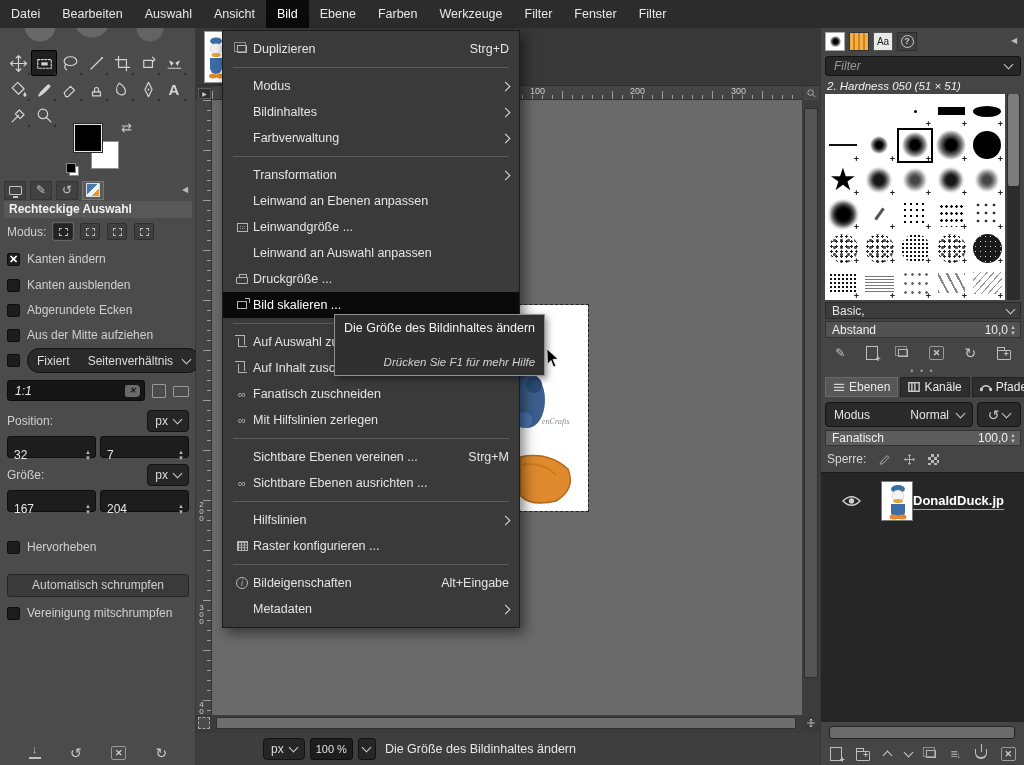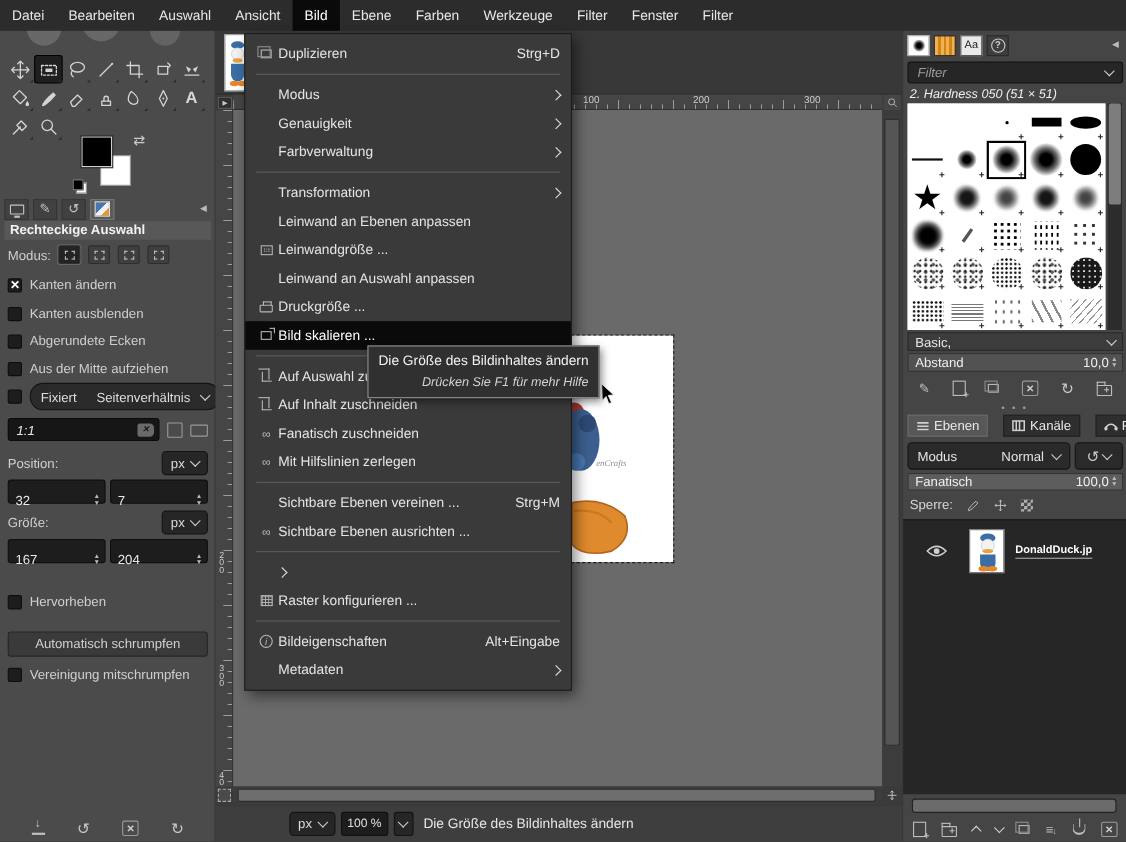--- a/index.html
+++ b/index.html
@@ -91,21 +91,21 @@
 .hruler .t10{position:absolute;left:0;right:0;bottom:0;height:4px;background:repeating-linear-gradient(to right,#9d9d9d 0 1px,transparent 1px 10px)}
 .hruler .t50{position:absolute;left:0;right:0;bottom:0;height:8px;background:repeating-linear-gradient(to right,#9d9d9d 0 1px,transparent 1px 50px)}
 .hnum{position:absolute;top:0;font-size:9px;color:#cdcdcd}
 .zoomfollow{position:absolute;right:1px;top:58px;width:16px;height:14px;display:flex;align-items:center;justify-content:center;background:#454545}
 .zoomfollow svg{width:11px;height:11px;stroke:#c9c9c9;fill:none;stroke-width:1.6}
 .vruler{position:absolute;left:0;top:72px;width:16px;bottom:50px;background:#454545;border-right:1px solid #333;overflow:hidden}
 .vruler .t10{position:absolute;top:0;bottom:0;right:0;width:4px;background:repeating-linear-gradient(to bottom,#9d9d9d 0 1px,transparent 1px 10px)}
 .vruler .t50{position:absolute;top:0;bottom:0;right:0;width:8px;background:repeating-linear-gradient(to bottom,#9d9d9d 0 1px,transparent 1px 50px)}
 .vnum{position:absolute;left:1px;writing-mode:vertical-rl;text-orientation:upright;font-size:8px;letter-spacing:-2px;color:#cdcdcd}
 .viewport{position:absolute;left:16px;top:72px;right:18px;bottom:50px;background:#6a6a6a;overflow:hidden}
-.cimage{position:absolute;left:308px;top:205px;width:92px;height:206px;background:#fff;outline:1px dashed #222}
+.cimage{position:absolute;left:308px;top:205px;width:68px;height:206px;background:#fff;outline:1px dashed #222}
 .cimage svg{position:absolute;left:0;top:0}
 .watermark{position:absolute;left:22px;top:112px;font-size:8px;color:#8a8f96;font-family:"Liberation Serif",serif;font-style:italic}
 .cursor-arrow{position:absolute;left:334px;top:248px;z-index:5}
 .vscroll{position:absolute;right:0;top:72px;width:18px;bottom:50px;background:#3c3c3c}
 .vscroll .thumb{position:absolute;left:2px;right:2px;top:8px;height:570px;background:#555;border:1px solid #2e2e2e;border-radius:2px}
 .hscroll{position:absolute;left:16px;right:18px;bottom:34px;height:16px;background:#3c3c3c}
 .hscroll .thumb{position:absolute;top:2px;bottom:2px;left:4px;right:6px;background:#6e6e6e;border:1px solid #2e2e2e;border-radius:2px}
 .qmask{position:absolute;left:2px;bottom:36px;width:12px;height:12px;border:1px dashed #a5a5a5;background:#4a4a4a}
 .navbtn{position:absolute;right:2px;bottom:34px;width:14px;height:16px;display:flex;align-items:center;justify-content:center}
 .navbtn svg{width:12px;height:12px;stroke:#cfcfcf;fill:none;stroke-width:1.6}
@@ -157,36 +157,36 @@
 .bc-texrect{width:29px;height:20px;background:radial-gradient(#111 34%,transparent 45%) 0 0/4px 4px}
 .bc-scribble{width:29px;height:18px;background:repeating-linear-gradient(0deg,#787878 0 1px,transparent 1px 3px)}
 .bc-sparse2{width:26px;height:26px;background:radial-gradient(#666 20%,transparent 28%) 0 0/7px 9px}
 .bc-twigs{width:27px;height:20px;background:repeating-linear-gradient(62deg,#8a8a8a 0 2px,transparent 2px 8px)}
 .bc-animal{width:29px;height:22px;background:repeating-linear-gradient(-48deg,#979797 0 1px,transparent 1px 5px)}
 .basicrow{position:absolute;left:4px;top:274px;width:196px;height:17px;background:#3c3c3c;border:1px solid #2a2a2a;display:flex;align-items:center;padding:0 6px;color:#e6e6e6}
 .abstandrow{position:absolute;left:4px;top:293px;width:196px;height:17px;background:#525252;border:1px solid #333;display:flex;align-items:center;padding:0 2px 0 6px;color:#eee}
 .bactions{position:absolute;left:4px;top:314px;width:196px;height:22px;display:flex;justify-content:space-around;align-items:center}
 .splitter{position:absolute;left:0;top:340px;width:100%;text-align:center;color:#9a9a9a;font-size:9px;letter-spacing:2px;line-height:6px}
 .splitter::before{content:"• • •"}
-.ltabs{position:absolute;left:4px;top:348px;width:196px;height:21px;display:flex;align-items:flex-end;gap:14px}
+.ltabs{position:absolute;left:4px;top:348px;width:196px;height:21px;display:flex;align-items:flex-end;gap:2px}
 .ltab{display:flex;align-items:center;gap:4px;height:20px;padding:0 7px;background:#2e2e2e;border:1px solid #222;color:#e8e8e8;font-size:12px}
 .ltab.sel{background:#575757;border-color:#6a6a6a}
 .ltab svg{width:12px;height:12px;stroke:#d0d0d0;fill:none;stroke-width:1.6}
 .moderow{position:absolute;left:4px;top:374px;width:196px;height:25px;display:flex;gap:4px}
 .mode-dd{flex:1;display:flex;align-items:center;background:#2a2a2a;border:1px solid #141414;border-radius:4px;padding:0 8px;color:#e4e4e4}
 .resetbtn{width:44px;display:flex;align-items:center;justify-content:center;gap:4px;background:#2a2a2a;border:1px solid #141414;border-radius:4px}
 .opacityrow{position:absolute;left:4px;top:402px;width:196px;height:16px;background:#5d5d5d;border:1px solid #333;display:flex;align-items:center;padding:0 2px 0 6px;color:#f0f0f0}
 .lockrow{position:absolute;left:6px;top:422px;width:192px;height:18px;display:flex;align-items:center;gap:12px;color:#d6d6d6}
 .lockrow svg{width:13px;height:13px;stroke:#c9c9c9;fill:none;stroke-width:1.5}
 .llist{position:absolute;left:0;top:444px;width:204px;height:250px;background:#262626;border-top:1px solid #1a1a1a}
 .layerrow{position:absolute;left:0;top:4px;width:100%;height:48px;display:flex;align-items:center}
 .eyebox{width:60px;display:flex;justify-content:center}
 .eyebox svg{width:19px;height:12px}
 .lthumb{width:32px;height:40px;background:#fff;border:1px solid #777;overflow:hidden;flex:none}
-.lname{margin-left:10px;font-weight:bold;font-size:10px;color:#fff;border-bottom:1px solid #aaa;padding-bottom:1px}
+.lname{font-weight:bold;font-size:13px;color:#fff;border-bottom:1px solid #aaa;padding-bottom:1px}
 .slotbar{position:absolute;left:8px;top:698px;width:186px;height:13px;background:#6b6b6b;border:1px solid #222;border-radius:3px}
 .lbuttons{position:absolute;left:2px;top:716px;width:200px;height:20px;display:flex;justify-content:space-around;align-items:center}
 .pageplus{position:relative;width:12px;height:14px;border:1.3px solid #bdbdbd}
 .pageplus::after{content:"+";position:absolute;right:-4px;bottom:-5px;font-size:9px;font-weight:bold;color:#bdbdbd}
 .folderplus{position:relative;width:14px;height:10px;border:1.3px solid #bdbdbd;border-radius:1px;margin-top:3px}
 .folderplus::before{content:"";position:absolute;left:-1px;top:-4px;width:6px;height:3px;border:1.3px solid #bdbdbd;border-bottom:none}
 .folderplus::after{content:"+";position:absolute;right:1px;top:-2px;font-size:9px;font-weight:bold;color:#bdbdbd}
 .mergedown::before{content:"≡";font-size:12px;color:#bdbdbd}
 .mergedown::after{content:"↓";font-size:8px;color:#bdbdbd;margin-left:-1px}
 .anchor{width:12px;height:10px;border-bottom:2px solid #bdbdbd;border-left:1.3px solid #bdbdbd;border-right:1.3px solid #bdbdbd;border-radius:0 0 6px 6px;position:relative}
@@ -210,21 +210,21 @@
 .mi-crop{width:9px;height:9px;border-left:1.5px solid #b5b5b5;border-bottom:1.5px solid #b5b5b5;position:relative}
 .mi-crop::before{content:"";position:absolute;left:-4px;top:-3px;width:9px;height:9px;border-right:1.5px solid #b5b5b5;border-top:1.5px solid #b5b5b5}
 .mi-chain::before{content:"∞";font-size:11px;color:#b5b5b5}
 .mi-grid{width:11px;height:10px;border:1px solid #b5b5b5;background:linear-gradient(#b5b5b5 1px,transparent 1px) 0 0/100% 33.3%,linear-gradient(90deg,#b5b5b5 1px,transparent 1px) 0 0/33.3% 100%}
 .mi-info{width:12px;height:12px;border:1.2px solid #b5b5b5;border-radius:50%;display:flex;align-items:center;justify-content:center;color:#b5b5b5;font-size:9px;font-style:italic}
 .mi-info::before{content:"i"}
 
 
 .tooltip{position:absolute;left:334px;top:314px;z-index:60;background:#303030;border:1px solid #8f8f8f;box-shadow:2px 3px 7px rgba(0,0,0,.45);padding:6px 9px 7px;white-space:nowrap}
 .tt-title{font-size:12.5px;color:#f2f2f2}
-.tt-hint{font-size:11.5px;color:#d2d2d2;font-style:italic;text-align:right;margin-top:7px}
+.tt-hint{font-size:11.5px;color:#d2d2d2;font-style:italic;text-align:right;margin-top:21px}
 </style>
 </head>
 <body>
 
 <div class="app">
 
   <div class="menubar">
     <span class="mb-item">Datei</span>
     <span class="mb-item">Bearbeiten</span>
     <span class="mb-item">Auswahl</span>
@@ -803,21 +803,21 @@
       <span class="mshort">Strg+D</span>
     </div>
     <div class="msep"></div>
     <div class="mrow">
       <span class="mi"></span>
         <span class="mlabel">Modus</span>
       <span class="sub"></span>
     </div>
     <div class="mrow">
       <span class="mi"></span>
-        <span class="mlabel">Genauigkeit</span>
+        <span class="mlabel">Bildinhaltes</span>
       <span class="sub"></span>
     </div>
     <div class="mrow">
       <span class="mi"></span>
         <span class="mlabel">Farbverwaltung</span>
       <span class="sub"></span>
     </div>
     <div class="msep"></div>
     <div class="mrow">
       <span class="mi"></span>
@@ -883,20 +883,21 @@
     </div>
     <div class="mrow">
       <span class="mi">
           <span class="mi-chain"></span>
         </span>
       <span class="mlabel">Sichtbare Ebenen ausrichten ...</span>
     </div>
     <div class="msep"></div>
     <div class="mrow">
       <span class="mi"></span>
+        <span class="mlabel">Hilfslinien</span>
       <span class="sub"></span>
     </div>
     <div class="mrow">
       <span class="mi">
           <span class="mi-grid"></span>
         </span>
       <span class="mlabel">Raster konfigurieren ...</span>
     </div>
     <div class="msep"></div>
     <div class="mrow">

